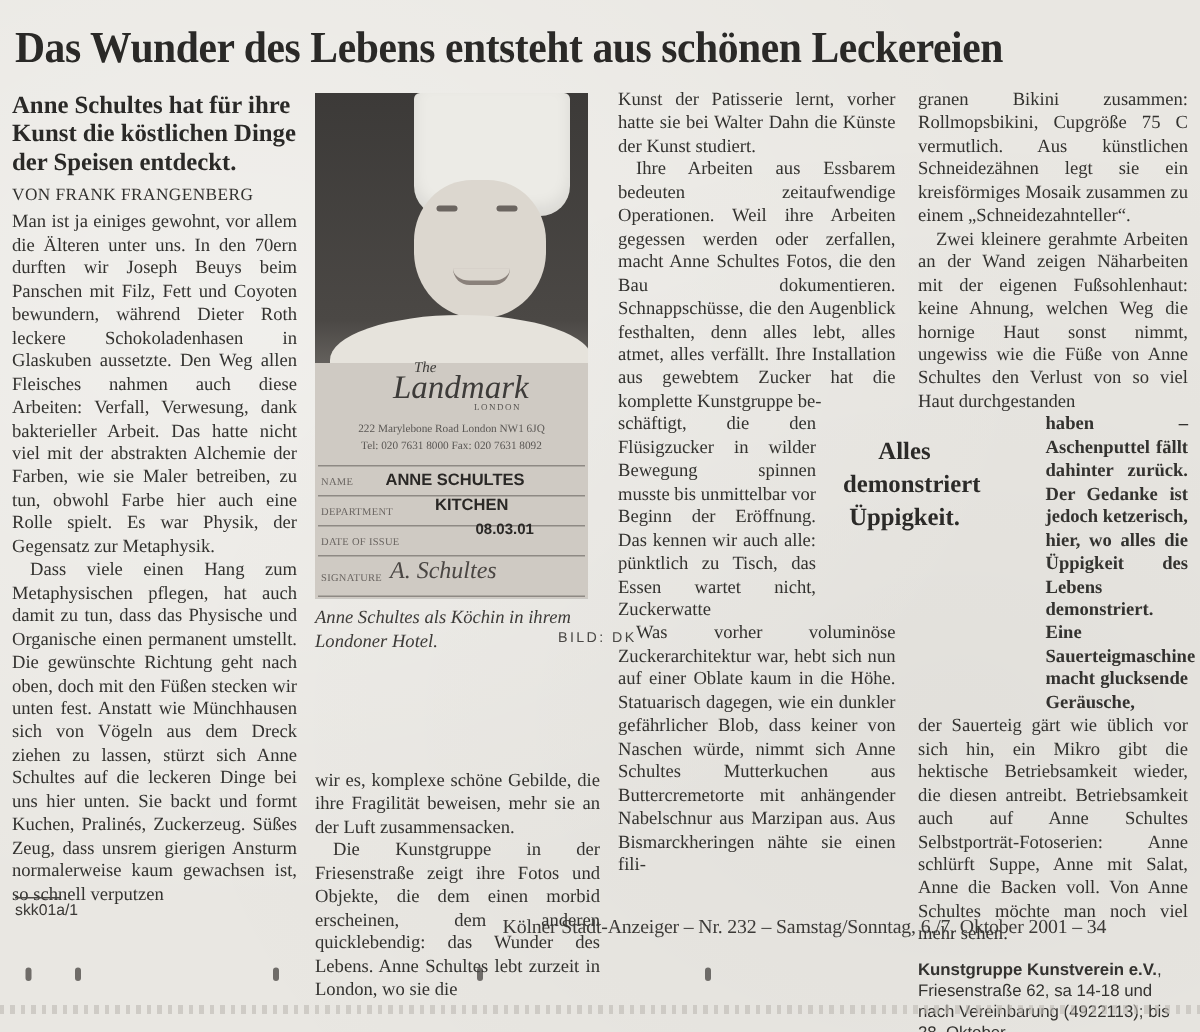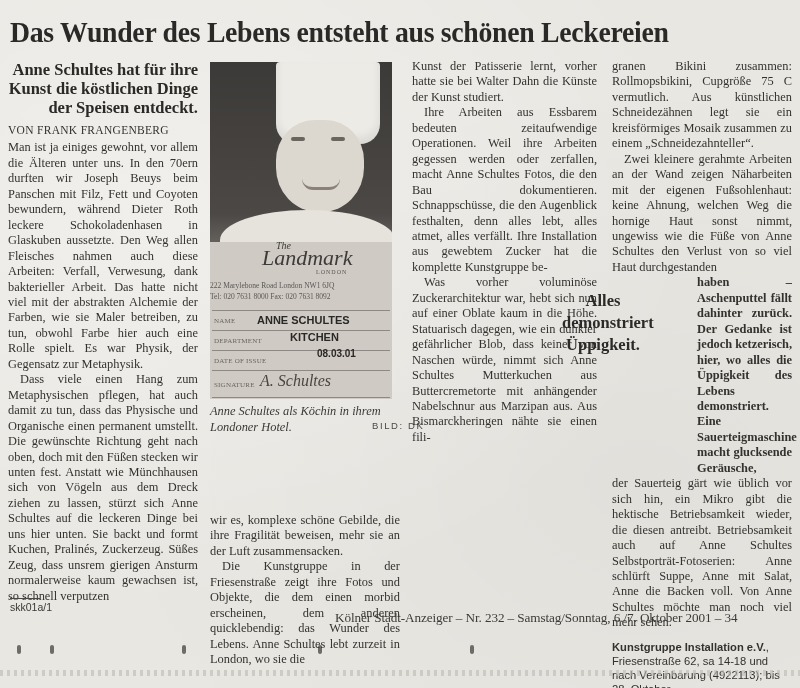--- a/index.html
+++ b/index.html
@@ -13,42 +13,42 @@
   .headline{position:absolute;left:10px;top:15px;width:780px;margin:0;
     font-family:"Liberation Serif",serif;font-weight:bold;font-size:29.5px;line-height:34px;
     color:#2a2927;letter-spacing:-0.3px;transform:scaleX(0.94);transform-origin:left center;white-space:nowrap;}
   .col{position:absolute;font-size:12.4px;line-height:15.45px;text-align:justify;color:#33322f;}
   .col p{margin:0;}
   .col p.ind{text-indent:12px;}
   .col1{left:8px;top:60px;width:190px;}
   .col2{left:210px;top:513px;width:190px;}
   .col3{left:412px;top:59px;width:185px;}
   .col4{left:612px;top:59px;width:180px;}
-  .subhead{font-weight:bold;font-size:16.5px;line-height:19px;text-align:right;color:#2a2927;margin:0 0 6px 0 !important;}
+  .subhead{font-weight:bold;font-size:16.5px;line-height:19px;text-align:left;color:#2a2927;margin:0 0 6px 0 !important;}
   .byline{font-size:11.5px;letter-spacing:.3px;margin:0 0 2px 0 !important;text-align:left;}
   .narrow{width:132px;}
   .col4 .narrowR{margin-left:85px;font-weight:bold;}
   .pullquote{position:absolute;left:562px;top:290px;width:82px;text-align:center;
     font-weight:bold;font-size:16.5px;line-height:22px;color:#2b2a28;}
   .info{font-family:"Liberation Sans","DejaVu Sans",sans-serif;font-size:11.2px;line-height:14.2px;text-align:left;margin-top:9px !important;}
   .info b{font-weight:bold;}
   .photo{position:absolute;left:210px;top:62px;width:182px;height:337px;background:#a3a3a3;overflow:hidden;}
   .photo .bg{position:absolute;inset:0;background:linear-gradient(180deg,#3c3a38 0%,#4b4845 45%,#8e8a85 68%,#cfcbc4 100%);}
   .photo .hat{position:absolute;left:66px;top:0;width:104px;height:82px;background:#ecebe6;border-radius:4px 4px 20px 20px;
      box-shadow:inset 0 -6px 10px rgba(0,0,0,.08);}
   .photo .face{position:absolute;left:66px;top:58px;width:88px;height:92px;background:#dcd7cf;border-radius:44% 44% 48% 48%;}
   .photo .eye1,.photo .eye2{position:absolute;top:75px;width:14px;height:4px;background:#6b6560;border-radius:3px;}
   .photo .eye1{left:81px;} .photo .eye2{left:121px;}
   .photo .mouth{position:absolute;left:92px;top:117px;width:38px;height:8px;border-bottom:3px solid #8a817b;border-radius:0 0 20px 20px;}
   .photo .collar{position:absolute;left:10px;top:148px;width:175px;height:60px;background:#e6e3dc;border-radius:50% 50% 0 0;}
   .card{position:absolute;left:0;top:180px;width:182px;height:157px;background:#cfcac3;}
   .card .logo{position:absolute;left:52px;top:3px;font-family:"Liberation Serif",serif;font-style:italic;font-size:22px;color:#3d3b39;}
   .card .logo-the{position:absolute;left:66px;top:-2px;font-style:italic;font-size:10px;color:#3d3b39;}
   .card .london{position:absolute;left:106px;top:27px;font-size:6px;letter-spacing:1px;color:#5a5754;}
-  .card .addr{position:absolute;left:0;width:182px;text-align:left;font-size:7.5px;color:#5a5754;}
+  .card .addr{position:absolute;left:0;width:182px;text-align:center;font-size:7.5px;color:#5a5754;}
   .card .addr1{top:39px;} .card .addr2{top:50px;}
   .card .row{position:absolute;left:2px;width:178px;height:20px;border-top:1px solid #8e8984;}
   .card .row .lbl{position:absolute;left:2px;top:6px;font-size:7px;color:#6a6561;letter-spacing:.2px;}
   .card .row .val{position:absolute;font-family:"Liberation Sans",sans-serif;font-weight:bold;font-size:10.5px;color:#2a2826;}
   .card .r1{top:68px;} .card .r2{top:88px;} .card .r3{top:108px;} .card .r4{top:128px;height:26px;border-bottom:1px solid #8e8984;}
   .card .r1 .val{left:45px;top:3px;font-size:11px;} .card .r2 .val{left:78px;top:0px;font-size:11px;} .card .r3 .val{left:105px;top:-3px;font-size:10px;}
   .card .sig{position:absolute;left:48px;top:1px;font-family:"Liberation Serif",serif;font-style:italic;font-size:16px;color:#4a4643;text-align:center;}
   .caption{position:absolute;left:210px;top:404px;width:190px;font-style:italic;font-size:12.4px;line-height:15.5px;color:#3c3a37;}
   .credit{position:absolute;left:344px;top:420px;font-family:"Liberation Sans",sans-serif;font-size:9.5px;letter-spacing:1.6px;color:#4b4946;font-style:normal;padding-left:28px;}
   .rule{position:absolute;left:10px;top:598px;width:30px;height:1px;background:#4a4845;}
@@ -111,31 +111,32 @@
 <span class="credit">BILD: DK</span>
 
 <div class="col col2">
   <p>wir es, komplexe schöne Gebilde, die ihre Fragilität beweisen, mehr sie an der Luft zusammensacken.</p>
   <p class="ind">Die Kunstgruppe in der Friesenstraße zeigt ihre Fotos und Objekte, die dem einen morbid erscheinen, dem anderen quicklebendig: das Wunder des Lebens. Anne Schultes lebt zurzeit in London, wo sie die</p>
 </div>
 
 <div class="col col3">
   <p>Kunst der Patisserie lernt, vorher hatte sie bei Walter Dahn die Künste der Kunst studiert.</p>
   <p class="ind">Ihre Arbeiten aus Essbarem bedeuten zeitaufwendige Operationen. Weil ihre Arbeiten gegessen werden oder zerfallen, macht Anne Schultes Fotos, die den Bau dokumentieren. Schnappschüsse, die den Augenblick festhalten, denn alles lebt, alles atmet, alles verfällt. Ihre Installation aus gewebtem Zucker hat die komplette Kunstgruppe be-</p>
+  <p class="narrow">schäftigt, die den Flüsigzucker in wilder Bewegung spinnen musste bis unmittelbar vor Beginn der Eröffnung. Das kennen wir auch alle: pünktlich zu Tisch, das Essen wartet nicht, Zuckerwatte</p>
   <p class="ind">Was vorher voluminöse Zuckerarchitektur war, hebt sich nun auf einer Oblate kaum in die Höhe. Statuarisch dagegen, wie ein dunkler gefährlicher Blob, dass keiner von Naschen würde, nimmt sich Anne Schultes Mutterkuchen aus Buttercremetorte mit anhängender Nabelschnur aus Marzipan aus. Aus Bismarckheringen nähte sie einen fili-</p>
 </div>
 
 <div class="pullquote">Alles demonstriert Üppigkeit.</div>
 
 <div class="col col4">
   <p>granen Bikini zusammen: Rollmopsbikini, Cupgröße 75 C vermutlich. Aus künstlichen Schneidezähnen legt sie ein kreisförmiges Mosaik zusammen zu einem „Schneidezahnteller“.</p>
   <p class="ind">Zwei kleinere gerahmte Arbeiten an der Wand zeigen Näharbeiten mit der eigenen Fußsohlenhaut: keine Ahnung, welchen Weg die hornige Haut sonst nimmt, ungewiss wie die Füße von Anne Schultes den Verlust von so viel Haut durchgestanden</p>
   <p class="narrowR">haben – Aschenputtel fällt dahinter zurück. Der Gedanke ist jedoch ketzerisch, hier, wo alles die Üppigkeit des Lebens demonstriert. Eine Sauerteigmaschine macht glucksende Geräusche,</p>
   <p>der Sauerteig gärt wie üblich vor sich hin, ein Mikro gibt die hektische Betriebsamkeit wieder, die diesen antreibt. Betriebsamkeit auch auf Anne Schultes Selbstporträt-Fotoserien: Anne schlürft Suppe, Anne mit Salat, Anne die Backen voll. Von Anne Schultes möchte man noch viel mehr sehen.</p>
-  <p class="info"><b>Kunstgruppe Installation e.V.</b><span>, Friesenstraße 62, sa 14-18 und nach Vereinbarung (4922113); bis 28. Oktober.</span></p>
+  <p class="info"><b>Kunstgruppe Kunstverein e.V.</b><span>, Friesenstraße 62, sa 14-18 und nach Vereinbarung (4922113); bis 28. Oktober.</span></p>
 </div>
 
 <div class="rule"></div>
 <div class="code">skk01a/1</div>
 <div class="footer">Kölner Stadt-Anzeiger – Nr. 232 – Samstag/Sonntag, 6./7. Oktober 2001 –  34</div>
 
 <div class="holes" style="left:17px"></div>
 <div class="holes" style="left:50px"></div>
 <div class="holes" style="left:182px"></div>
 <div class="holes" style="left:318px"></div>

